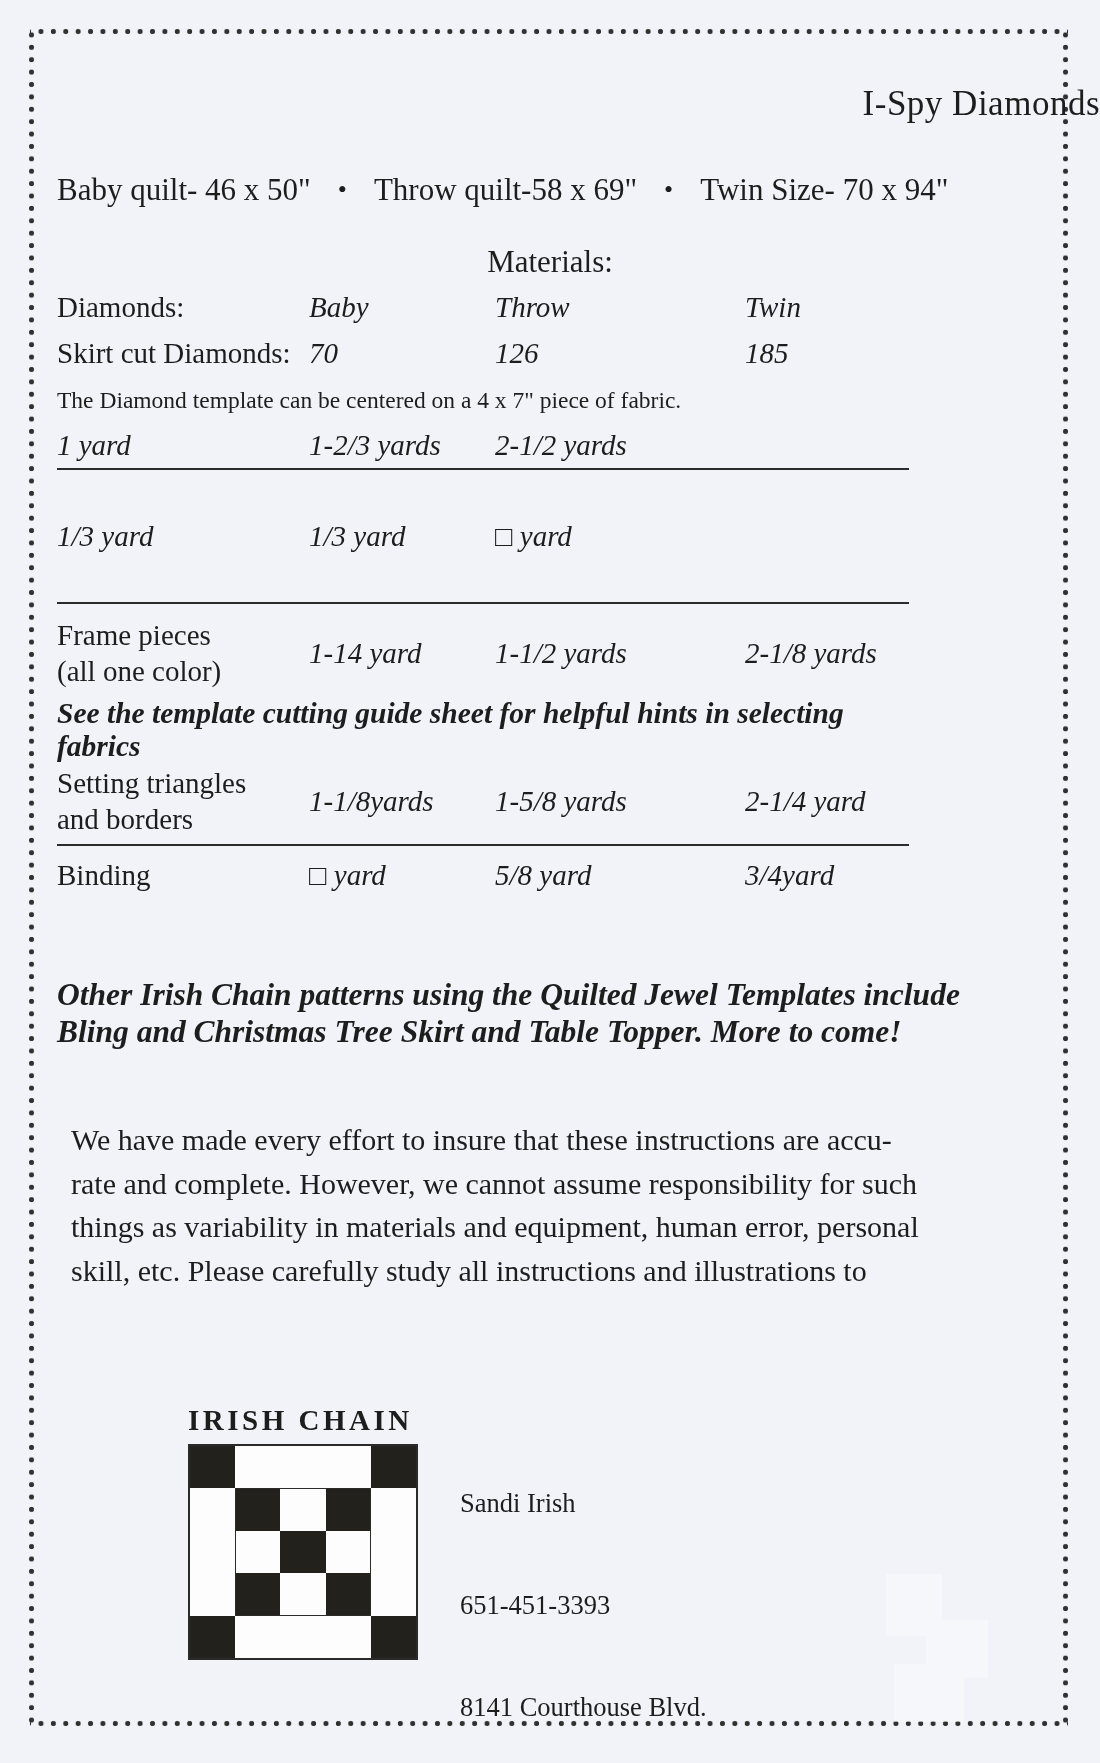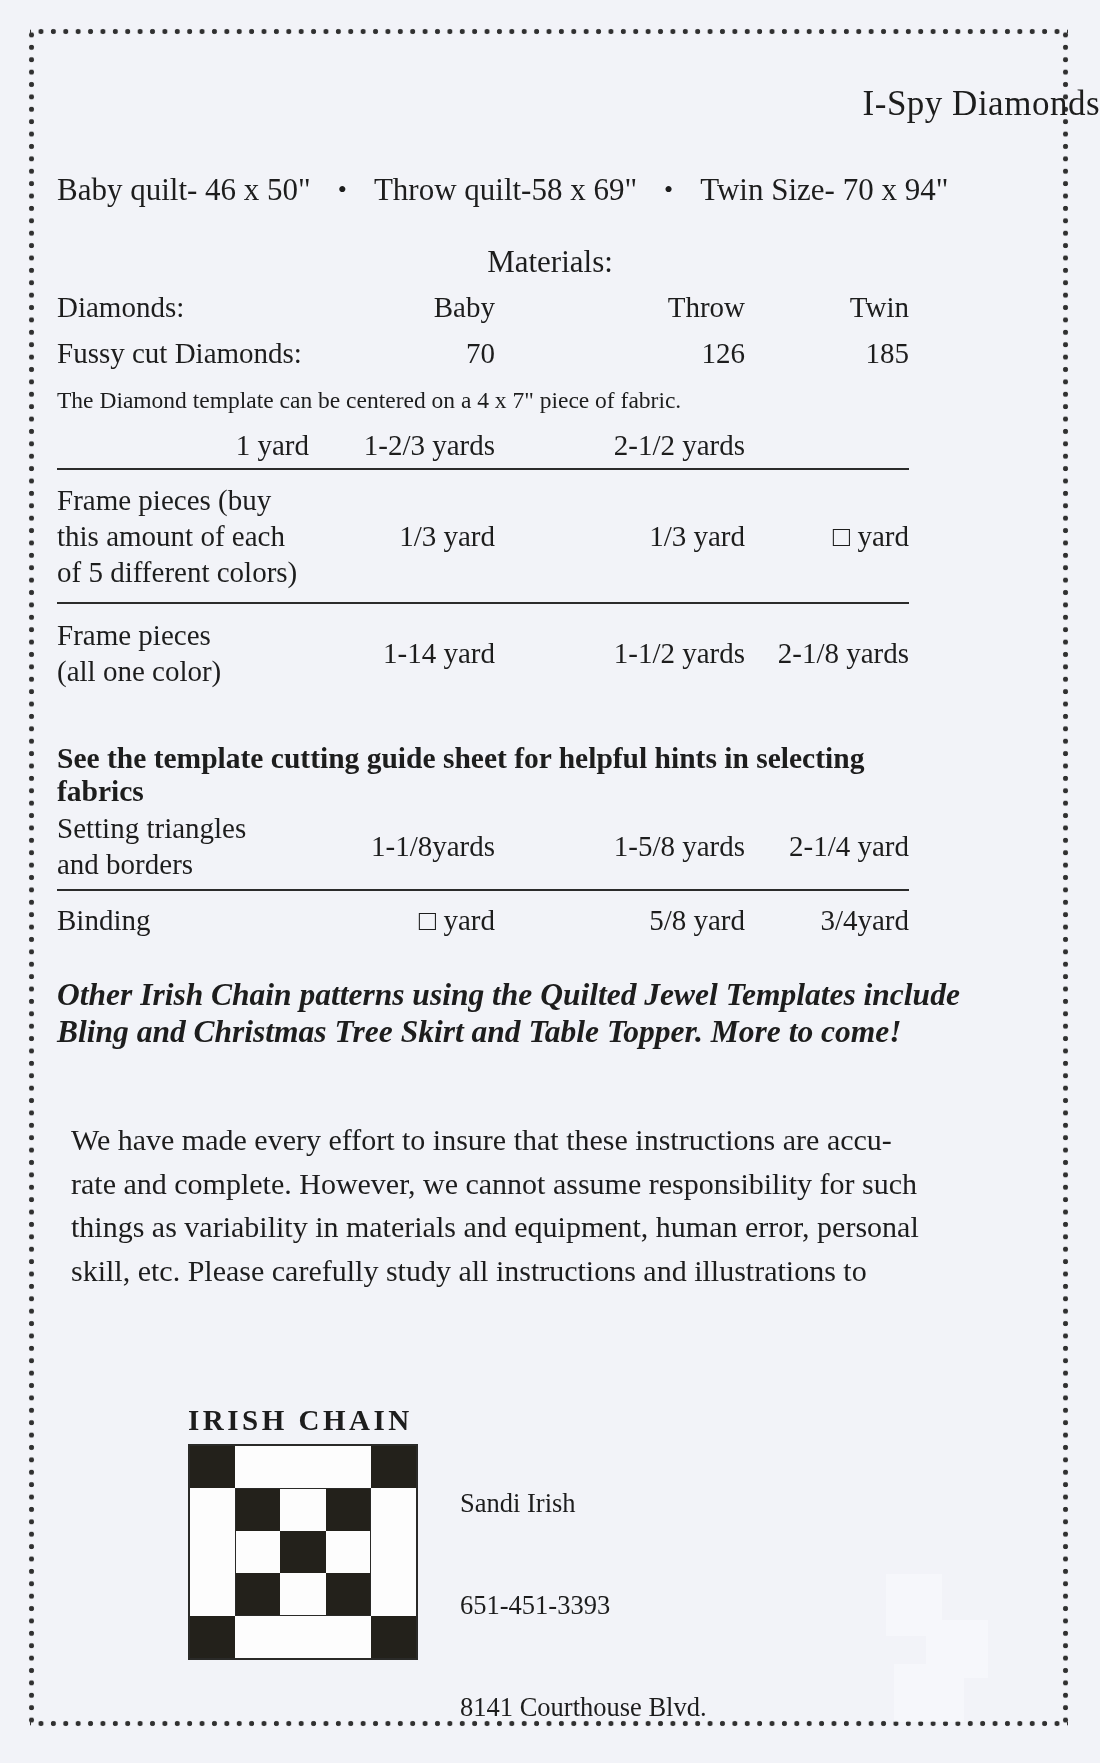--- a/index.html
+++ b/index.html
@@ -28,28 +28,28 @@
   }
   .sizes-line .bullet{font-size:26px;transform:translateY(-2px);}
   .materials-heading{
     position:absolute;top:244px;left:0;width:1100px;
     text-align:center;font-size:31px;
   }
 
   .mtable{position:absolute;top:286px;left:57px;width:852px;font-size:29px;}
   .trow{display:grid;grid-template-columns:252px 186px 250px 164px;align-items:center;}
   .trow .lbl{line-height:36px;}
-  .trow .val{text-align:right;}
+  .trow .val{text-align:left;font-style:italic;}
   .r-header{height:42px;}
   .r-fussy{height:50px;}
   .r-note{height:44px;display:flex;align-items:center;font-size:23.5px;}
   .r-strip{height:46px;}
   .r-framebuy{height:132px;}
   .r-frameone{height:98px;}
-  .r-hint{height:56px;display:flex;align-items:center;font-size:29.5px;font-weight:bold;margin-top:45px;}
+  .r-hint{height:56px;display:flex;align-items:center;font-size:29.5px;font-weight:bold;font-style:italic;}
   .r-setting{height:86px;}
   .r-binding{height:58px;}
   .rule{border:none;border-top:2.6px solid #2b2b2b;margin:0;width:852px;}
 
   .promo{
     position:absolute;top:976px;left:57px;width:920px;
     font-size:31.5px;font-weight:bold;font-style:italic;line-height:37px;
   }
   .disclaimer{
     position:absolute;top:1118px;left:71px;width:930px;
@@ -103,42 +103,37 @@
   <div class="mtable">
 
     <div class="trow r-header">
       <div class="lbl">Diamonds:</div>
       <div class="val">Baby</div>
       <div class="val">Throw</div>
       <div class="val">Twin</div>
     </div>
 
     <div class="trow r-fussy">
-      <div class="lbl">Fussy cut Diamonds:</div>
+      <div class="lbl">Skirt cut Diamonds:</div>
       <div class="val">70</div>
       <div class="val">126</div>
       <div class="val">185</div>
     </div>
 
     <div class="r-note">The Diamond template can be centered on a 4 x 7" piece of fabric.</div>
 
     <div class="trow r-strip">
       <div class="val">1 yard</div>
       <div class="val">1-2/3 yards</div>
       <div class="val">2-1/2 yards</div>
     </div>
 
     <hr class="rule">
 
     <div class="trow r-framebuy">
-      <div class="lbl">
-        <span style="display:block">Frame pieces (buy</span>
-        <span style="display:block">this amount of each</span>
-        <span style="display:block">of 5 different colors)</span>
-      </div>
       <div class="val">1/3 yard</div>
       <div class="val">1/3 yard</div>
       <div class="val">□ yard</div>
     </div>
 
     <hr class="rule">
 
     <div class="trow r-frameone">
       <div class="lbl">
         <span style="display:block">Frame pieces</span>

